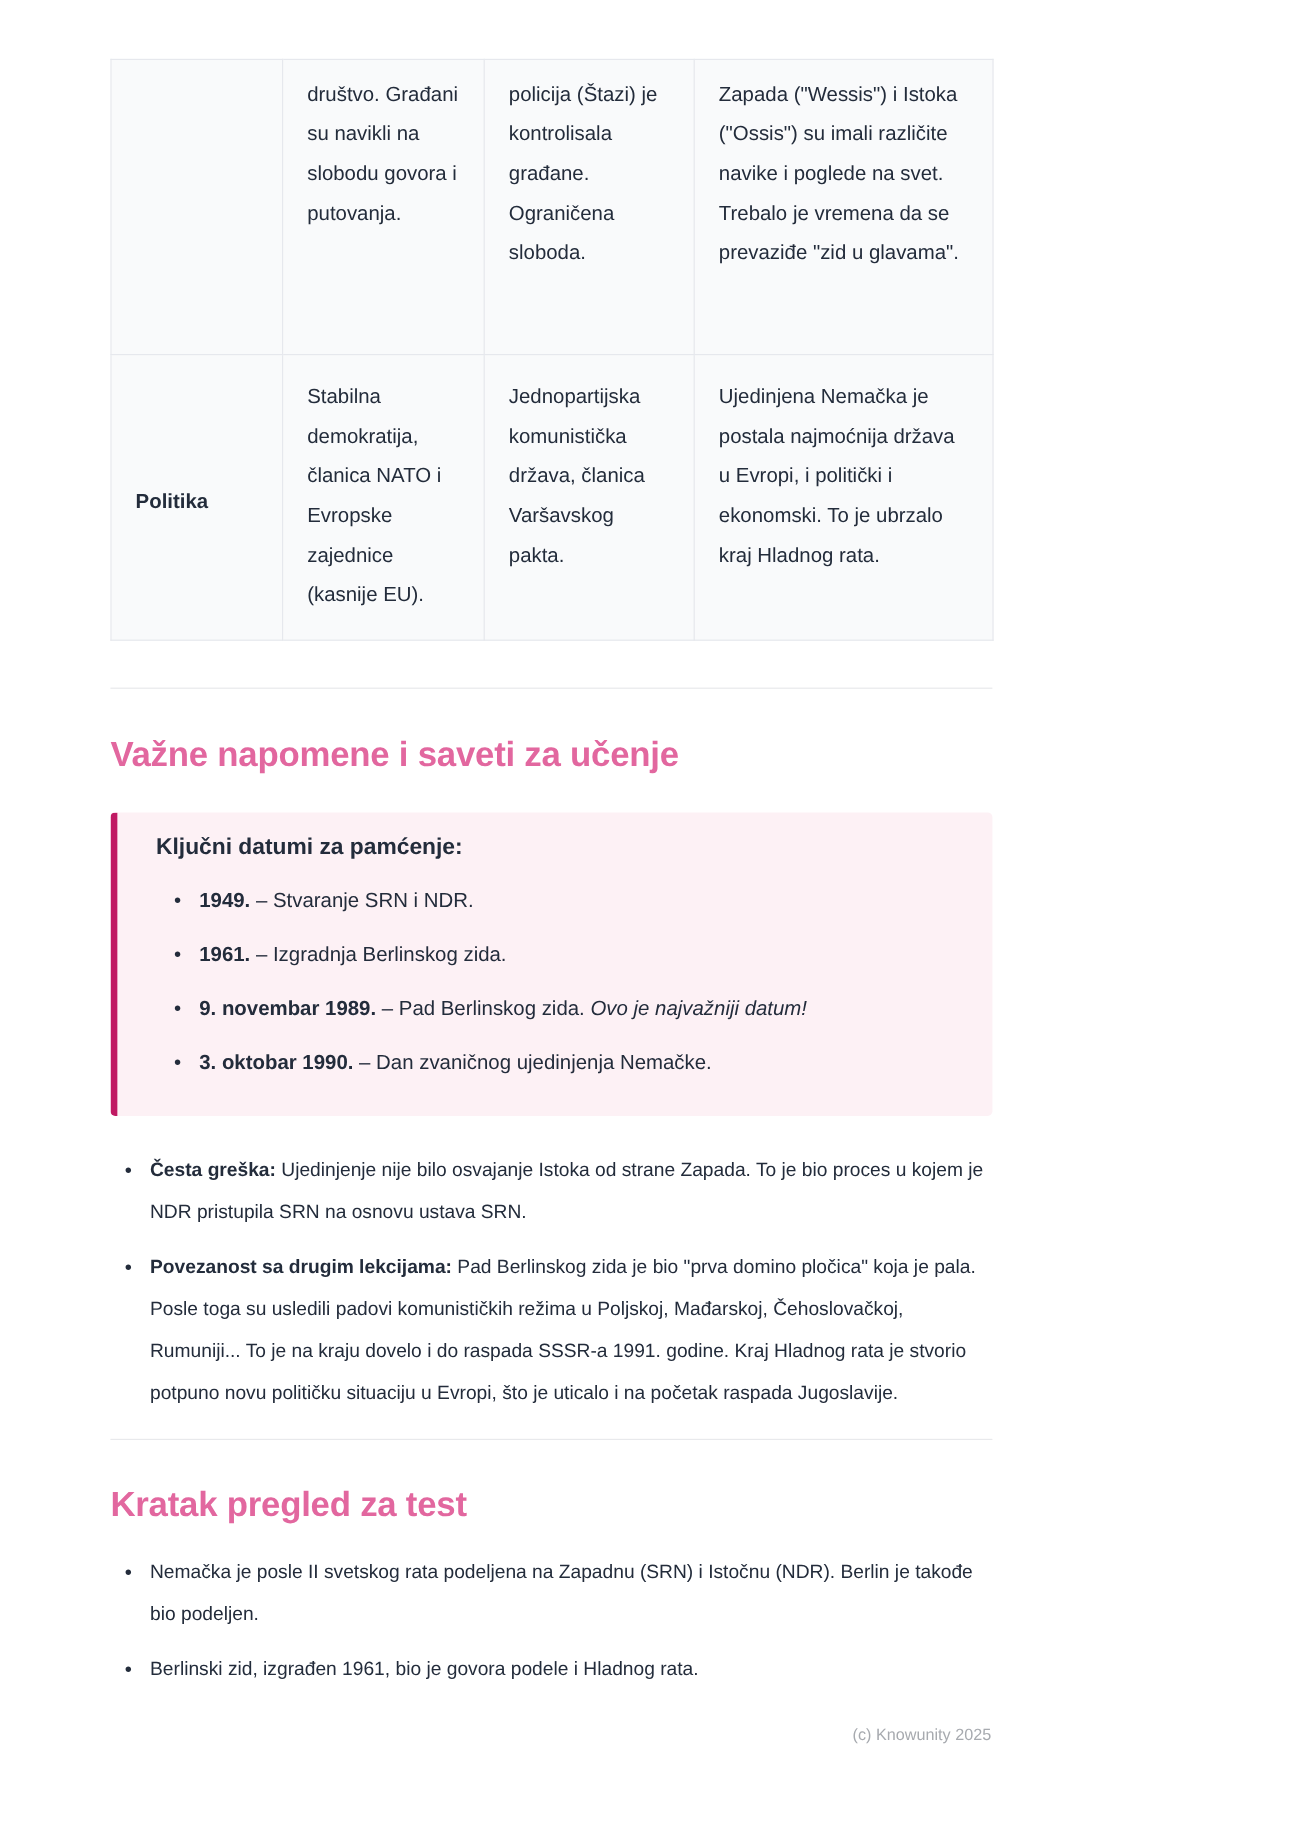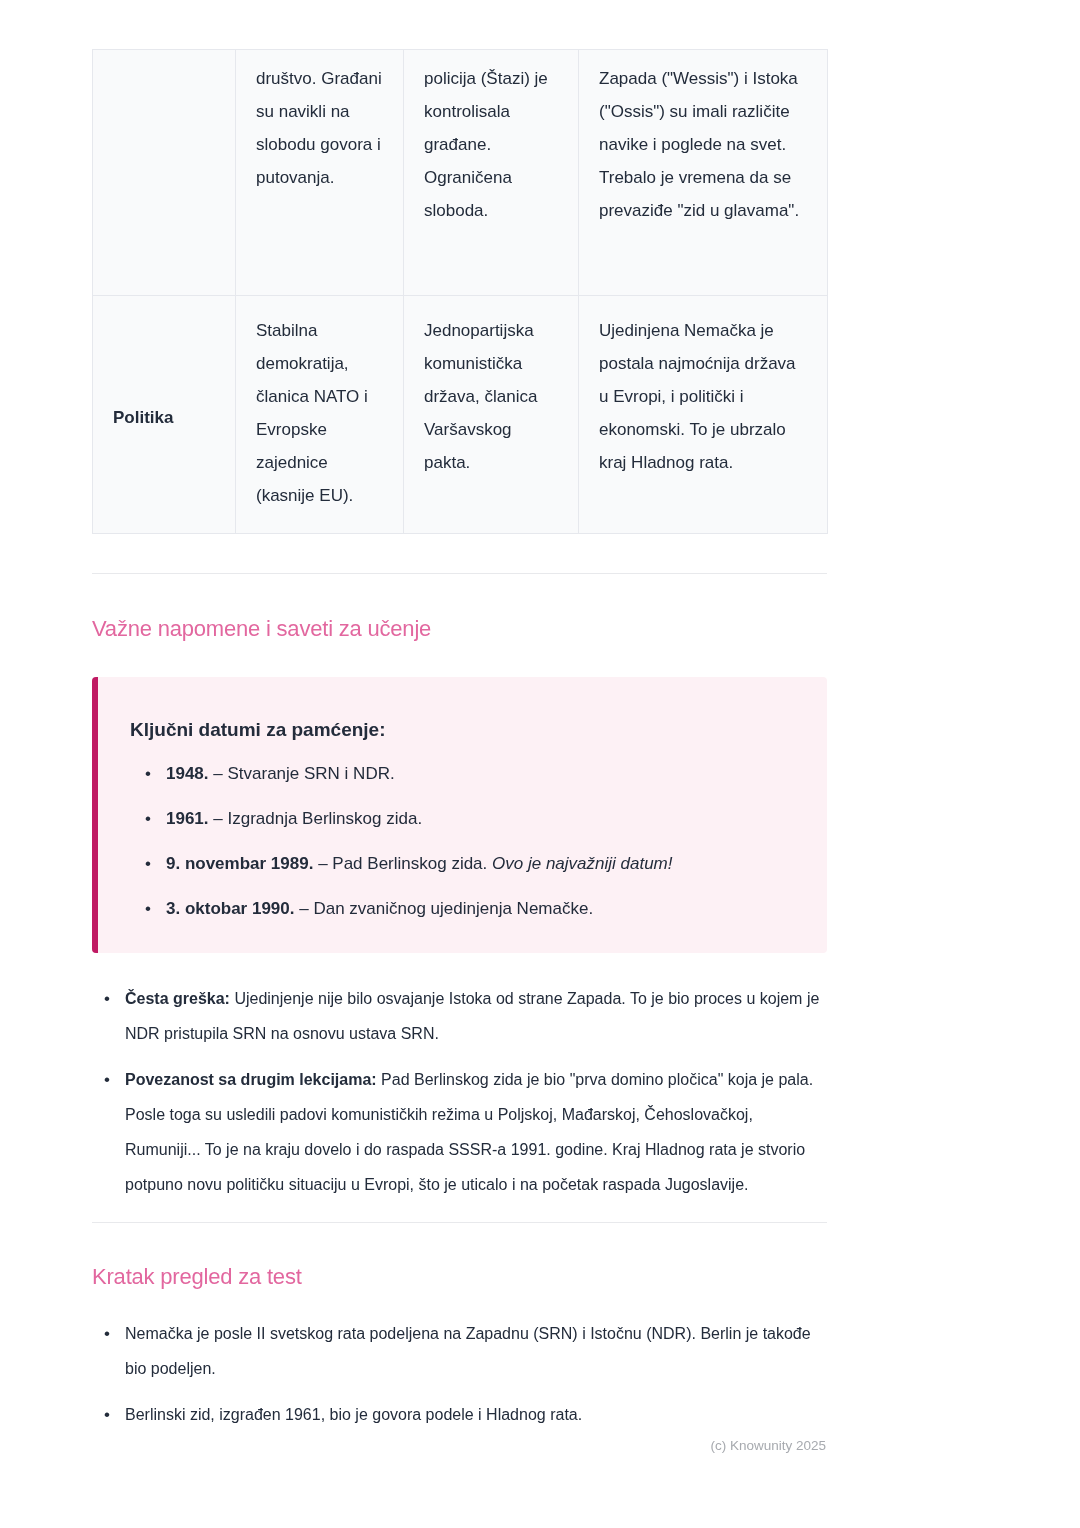--- a/index.html
+++ b/index.html
@@ -15,28 +15,28 @@
     background:var(--cell-bg,#f9fafb);
     font-size:17px; line-height:33px; text-align:left;
     vertical-align:top; padding:12px 20px 12px 20px; font-weight:400;
   }
   table.compare th { font-weight:700; vertical-align:middle; }
   tr.r1 th, tr.r1 td { height:246px; }
   tr.r2 th, tr.r2 td { height:238px; padding-top:18px; }
 
   .hr { height:1px; background:var(--divider,#e8e9ec); margin-top:39px; }
 
-  h2.section { margin-top:37px; font-size:22px; line-height:36px; font-weight:400;
+  h2.section { margin-top:37px; font-size:29px; line-height:36px; font-weight:700;
     color:var(--accent,#e2679f); letter-spacing:-0.2px; }
 
   
   .callout { margin-top:30px; width:735px;
     background:var(--callout-bg,#fdf1f5);
     border-left:6px solid var(--callout-border,#c01a63);
-    border-radius:4px; padding:38px 30px 28px 32px; }
+    border-radius:4px; padding:15px 30px 28px 32px; }
   .callout-title { font-size:19px; line-height:30px; font-weight:700; }
   .callout .list { margin-top:12px; margin-left:15px; }
   .callout .bullet-item { margin-bottom:12px; }
   .callout .bullet-item:last-child { margin-bottom:0; }
   .callout .li-text, .callout .dot { font-size:17px; line-height:33px; }
 
   
   .list {}
   .bullet-item { display:flex; margin-bottom:11px; }
   .bullet-item:last-child { margin-bottom:0; }
@@ -90,21 +90,21 @@
 
     <div class="hr"></div>
 
     <h2 class="section">Važne napomene i saveti za učenje</h2>
 
     <div class="callout">
       <div class="callout-title">Ključni datumi za pamćenje:</div>
       <div class="list">
           <div class="bullet-item">
             <span class="dot">•</span>
-            <p class="li-text"><span style="font-weight: 700;">1948.</span><span> – Stvaranje SRN i NDR.</span></p>
+            <p class="li-text"><span style="font-weight: 700;">1949.</span><span> – Stvaranje SRN i NDR.</span></p>
           </div>
           <div class="bullet-item">
             <span class="dot">•</span>
             <p class="li-text"><span style="font-weight: 700;">1961.</span><span> – Izgradnja Berlinskog zida.</span></p>
           </div>
           <div class="bullet-item">
             <span class="dot">•</span>
             <p class="li-text"><span style="font-weight: 700;">9. novembar 1989.</span><span> – Pad Berlinskog zida. </span><span style="font-style: italic;">Ovo je najvažniji datum!</span></p>
           </div>
           <div class="bullet-item">

